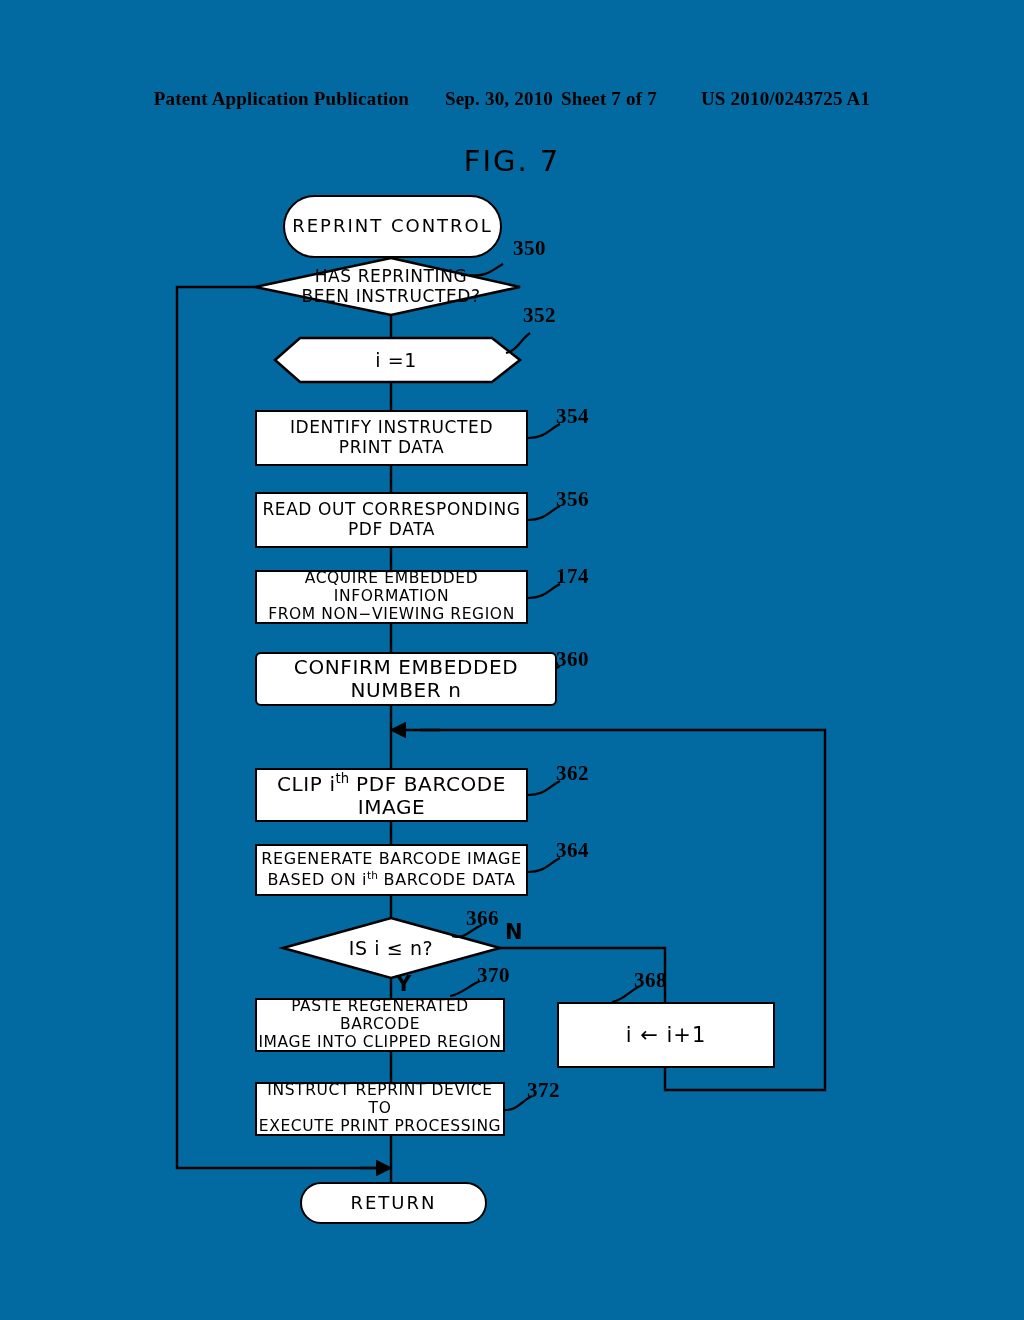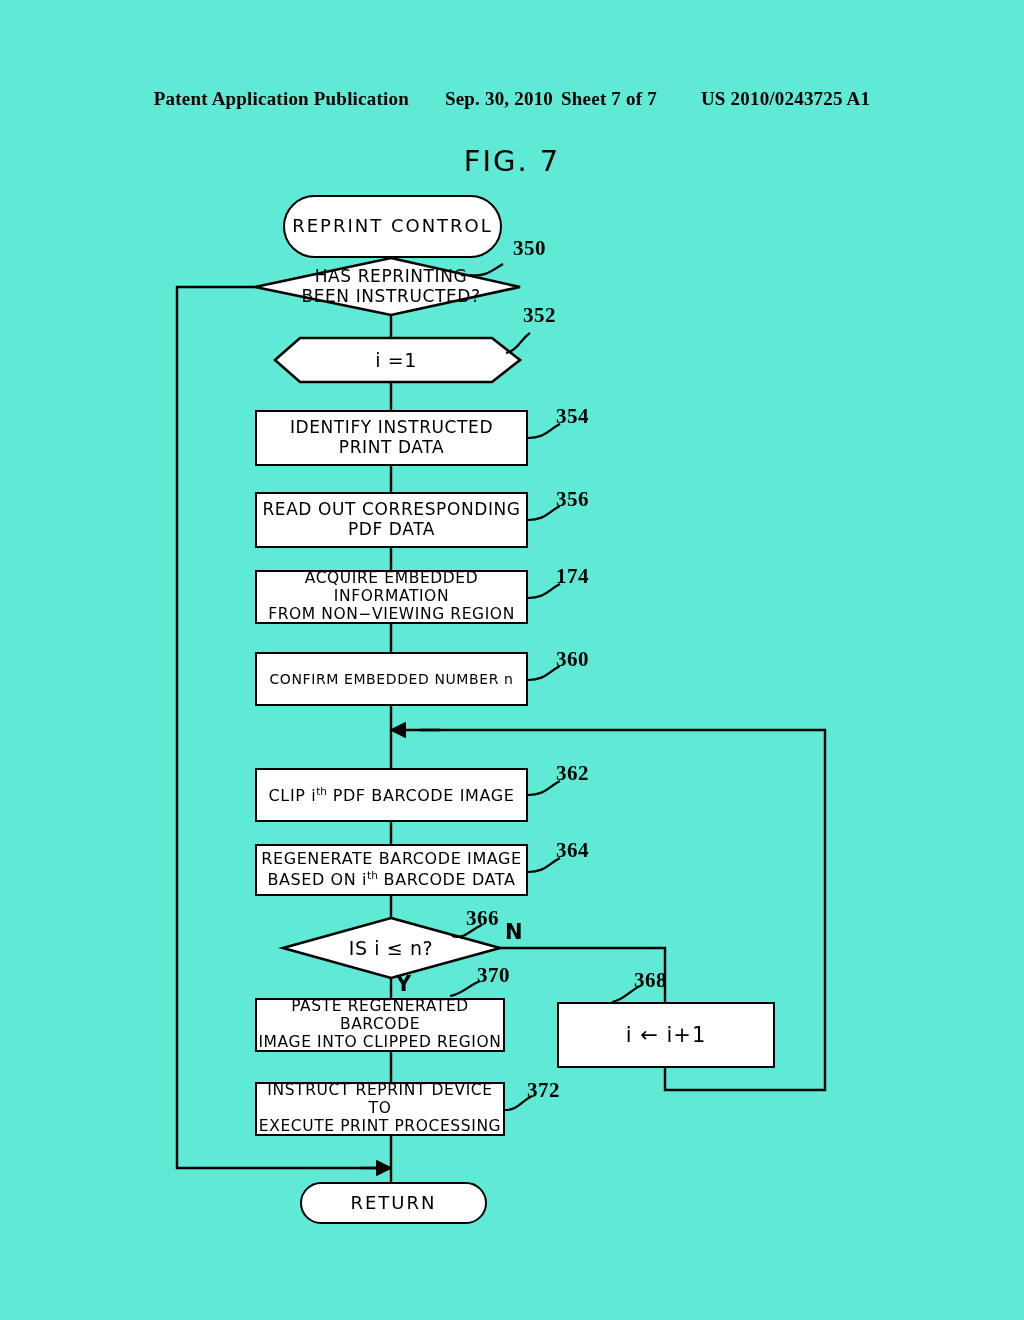--- a/index.html
+++ b/index.html
@@ -4,21 +4,21 @@
 <style>
   html, body {
     margin: 0;
     padding: 0;
     background: #ffffff;
   }
   #page {
     position: relative;
     width: 1024px;
     height: 1320px;
-    background: #5eead4;
+    background: #0369a1;
     overflow: hidden;
     font-family: "Liberation Sans", sans-serif;
     color: #000000;
   }
   
   .hdr {
     position: absolute;
     top: 88px;
     left: 0;
     width: 1024px;
@@ -181,23 +181,23 @@
 
   <div class="node proc" style="left:255px; top:410px; width:273px; height:56px;">IDENTIFY INSTRUCTED
 PRINT DATA</div>
 
   <div class="node proc" style="left:255px; top:492px; width:273px; height:56px;">READ OUT CORRESPONDING
 PDF DATA</div>
 
   <div class="node proc" style="left:255px; top:570px; width:273px; height:54px; font-size:15.5px;">ACQUIRE EMBEDDED INFORMATION
 FROM NON−VIEWING REGION</div>
 
-  <div class="node proc" style="left:255px; top:652px; width:273px; height:54px; font-size:14px;">CONFIRM EMBEDDED NUMBER n</div>
-
-  <div class="node proc" style="left:255px; top:768px; width:273px; height:54px; font-size:16px;">
+  <div class="node proc" style="left:255px; top:652px; width:302px; height:54px; font-size:20px;border-radius:6px;">CONFIRM EMBEDDED NUMBER n</div>
+
+  <div class="node proc" style="left:255px; top:768px; width:273px; height:54px; font-size:20px;">
     <span><span>CLIP i</span><sup>th</sup><span> PDF BARCODE IMAGE</span></span>
   </div>
 
   <div class="node proc" style="left:255px; top:844px; width:273px; height:52px; font-size:16px;">
     <span style="display:block;"><span>REGENERATE BARCODE IMAGE</span><br><span>BASED ON i</span><sup>th</sup><span> BARCODE DATA</span></span>
   </div>
 
   <div class="shapetext" style="left:311px; top:934px; width:160px; height:28px; font-size:19px;">IS i ≤ n?</div>
 
   <div class="brlabel" style="left:505px; top:920px;">N</div>

